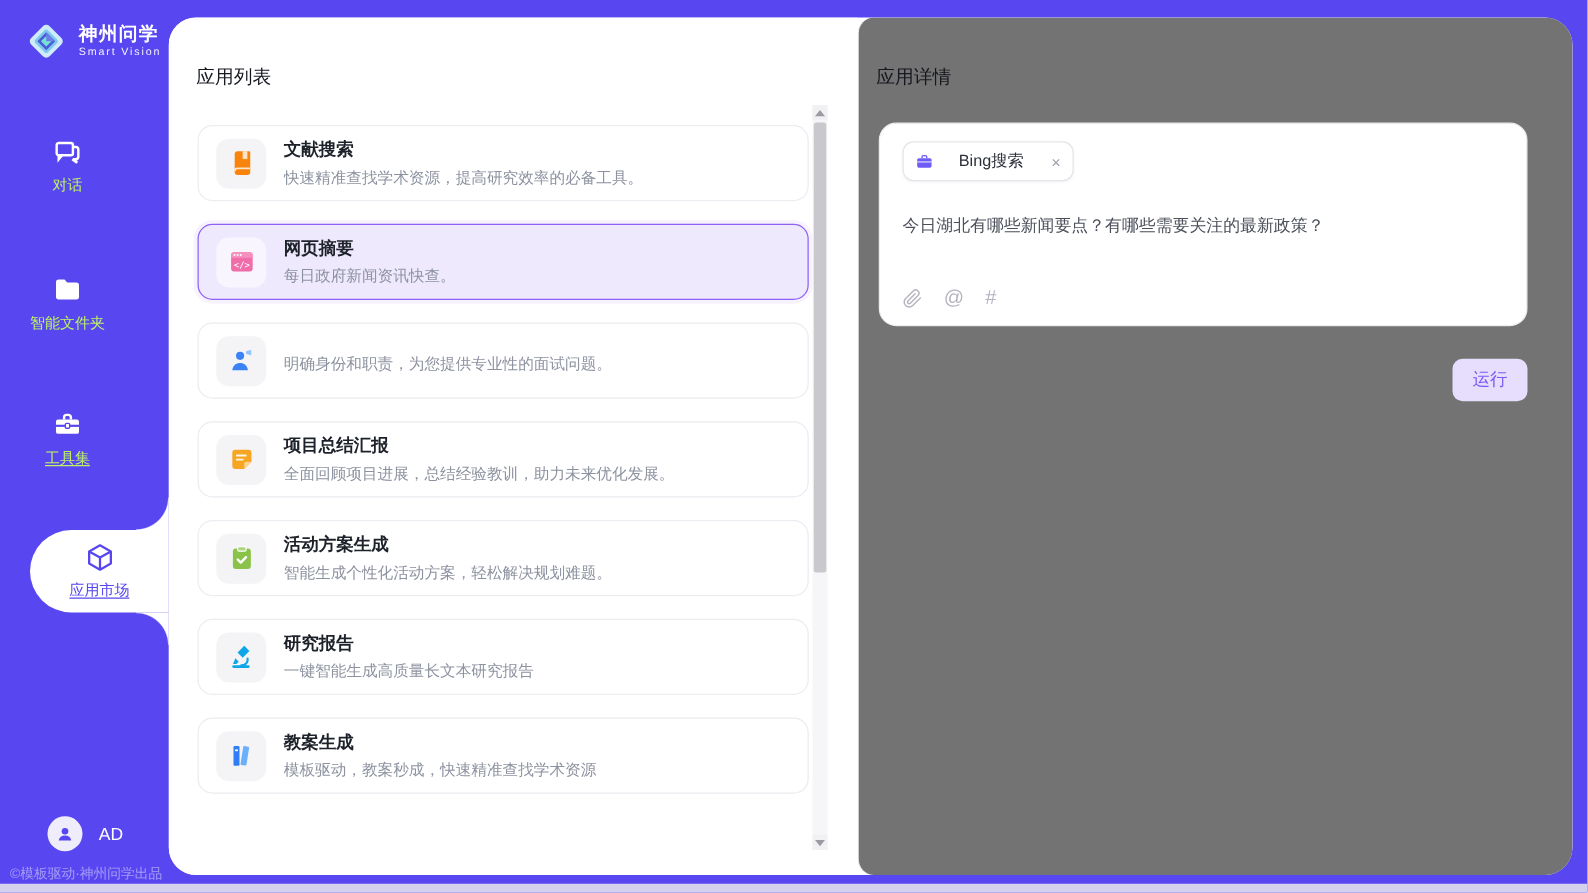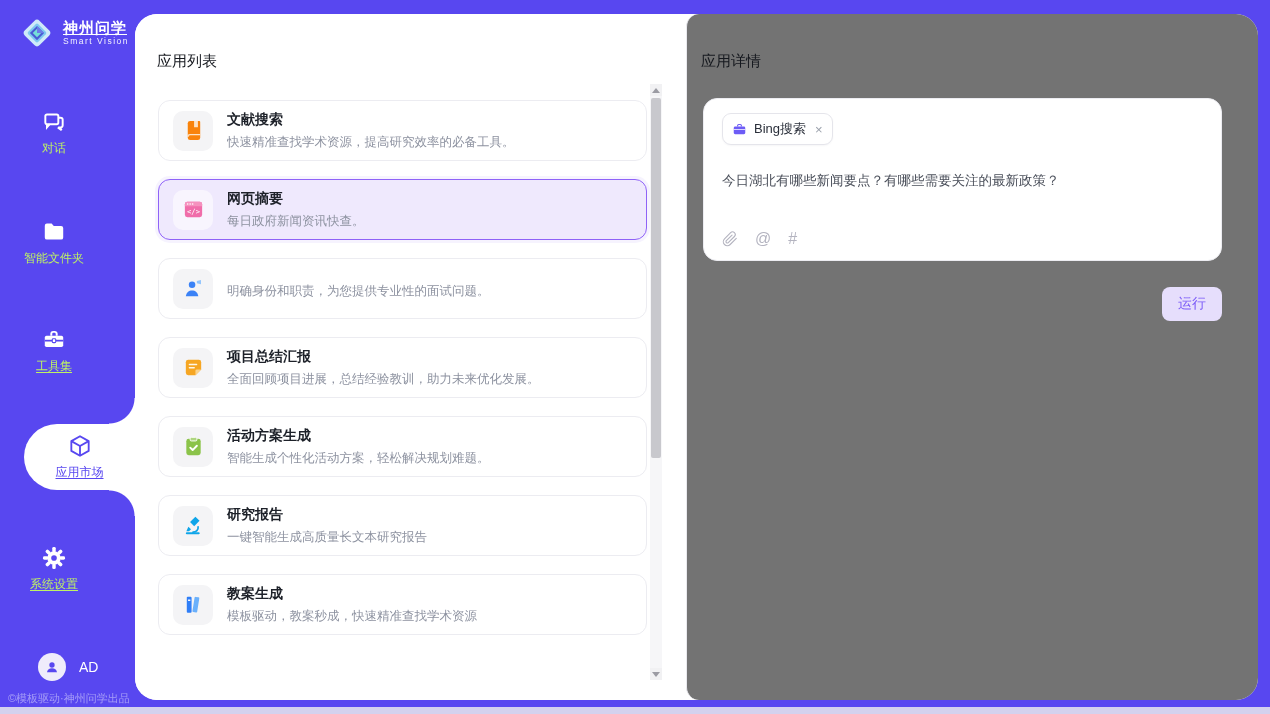--- a/index.html
+++ b/index.html
@@ -11,21 +11,21 @@
     color:#16181d;
   }
   
   .bottom-strip { position:absolute; left:0; right:0; bottom:0; height:7px; background:#d4d1ee; z-index:5; }
 
   
   .sidebar { position:absolute; left:0; top:0; width:135px; height:714px; }
   .brand { position:absolute; top:14px; left:18px; display:flex; align-items:center; gap:7px; }
   .brand svg { width:38px; height:38px; }
   .brand-text { color:#fff; line-height:1.05; }
-  .brand-name { font-size:15px; font-weight:bold; letter-spacing:1px;text-decoration:underline; }
+  .brand-name { font-size:15px; font-weight:bold; letter-spacing:1px; }
   .brand-sub { font-size:8.5px; letter-spacing:1.5px; opacity:.92; margin-top:2px; }
 
   .nav-item {
     position:absolute; left:0; width:108px; height:66px;
     display:flex; flex-direction:column; align-items:center; justify-content:center; gap:5px;
     color:#bef264; cursor:pointer;
   }
   .nav-item .nav-label { font-size:12px; }
   .nav-item .u { text-decoration:underline; text-underline-offset:2px; }
   .nav-item svg { width:26px; height:26px; }
@@ -86,21 +86,21 @@
   .sb-thumb { position:absolute; left:1px; top:14px; width:10px; height:360px; background:#c8c8cd; border-radius:2px; cursor:pointer; }
 
   
   .detail-pane { flex:1; background:#737373; border-left:1px solid #e9e9ee; position:relative;border-radius:13px; }
   .detail-pane .pane-title { margin:38px 0 0 14px; }
   .detail-card {
     margin:27px 36px 0 16px; height:163px; background:#fff;
     border:1px solid #ececf1; border-radius:14px; padding:14px 18px; position:relative;
   }
   .tool-chip {
-    display:inline-flex; align-items:center; gap:7px; padding:6px 9px;
+    display:inline-flex; align-items:center; gap:20px; padding:6px 9px;
     border:1px solid #e5e5eb; border-radius:9px; background:#fff; cursor:pointer;
     box-shadow:0 1px 2px rgba(20,20,40,.04);
   }
   .tool-chip svg { width:15px; height:15px; }
   .chip-label { font-size:13px; color:#2a2f3a; }
   .chip-close { font-size:13px; color:#9aa0ab; margin-left:2px; cursor:pointer; line-height:1; }
   .prompt-text { margin-top:26px; font-size:13.5px; color:#4a4f5a; line-height:1.5; cursor:text; }
   .composer-row { position:absolute; left:18px; bottom:13px; display:flex; align-items:center; gap:17px; }
   .composer-row .cicon { color:#b4b4c0; font-size:16px; cursor:pointer; line-height:1; }
   .composer-row svg { width:16px; height:16px; display:block; }
@@ -156,37 +156,20 @@
   </div>
 
   <div class="nav-item active" style="top:424px;">
     <svg viewBox="0 0 24 24" fill="none" stroke="#5847f0" stroke-width="1.7" stroke-linejoin="round">
       <path d="M12 3l8 4.5v9L12 21l-8-4.5v-9L12 3z"></path>
       <path d="M12 12l8-4.5M12 12L4 7.5M12 12v9"></path>
     </svg>
     <span class="nav-label u">应用市场</span>
   </div>
 
-  <div class="nav-item" style="top:536px;">
-    <svg viewBox="0 0 24 24">
-      <g fill="#fff">
-        <circle cx="12" cy="12" r="6.2"></circle>
-        <rect x="10.4" y="1.8" width="3.2" height="5" rx="1.3"></rect>
-        <rect x="10.4" y="17.2" width="3.2" height="5" rx="1.3"></rect>
-        <rect x="10.4" y="1.8" width="3.2" height="5" rx="1.3" transform="rotate(45 12 12)"></rect>
-        <rect x="10.4" y="17.2" width="3.2" height="5" rx="1.3" transform="rotate(45 12 12)"></rect>
-        <rect x="10.4" y="1.8" width="3.2" height="5" rx="1.3" transform="rotate(90 12 12)"></rect>
-        <rect x="10.4" y="17.2" width="3.2" height="5" rx="1.3" transform="rotate(90 12 12)"></rect>
-        <rect x="10.4" y="1.8" width="3.2" height="5" rx="1.3" transform="rotate(135 12 12)"></rect>
-        <rect x="10.4" y="17.2" width="3.2" height="5" rx="1.3" transform="rotate(135 12 12)"></rect>
-      </g>
-      <circle cx="12" cy="12" r="2.6" fill="#5847f0"></circle>
-    </svg>
-    <span class="nav-label u">系统设置</span>
-  </div>
 
   <div class="user-row">
     <div class="avatar">
       <svg viewBox="0 0 24 24">
         <circle cx="12" cy="9" r="4" fill="#5847f0"></circle>
         <path d="M4.5 20c.6-4 3.4-6 7.5-6s6.9 2 7.5 6z" fill="#5847f0"></path>
       </svg>
     </div>
     <span class="user-name">AD</span>
   </div>

